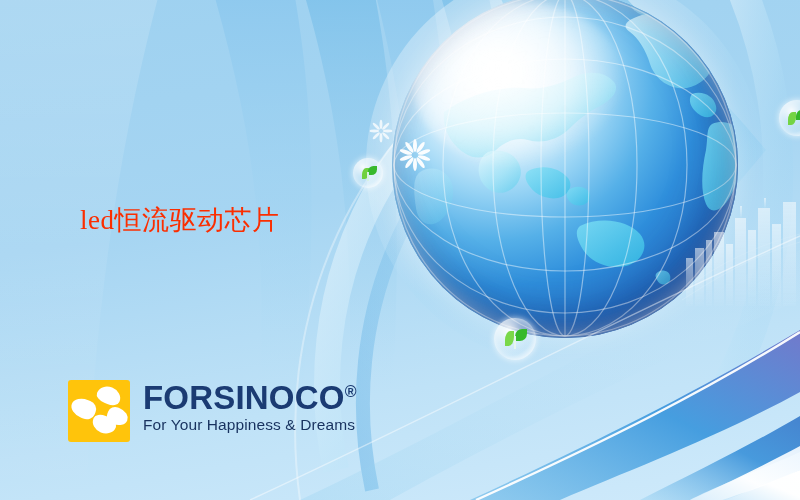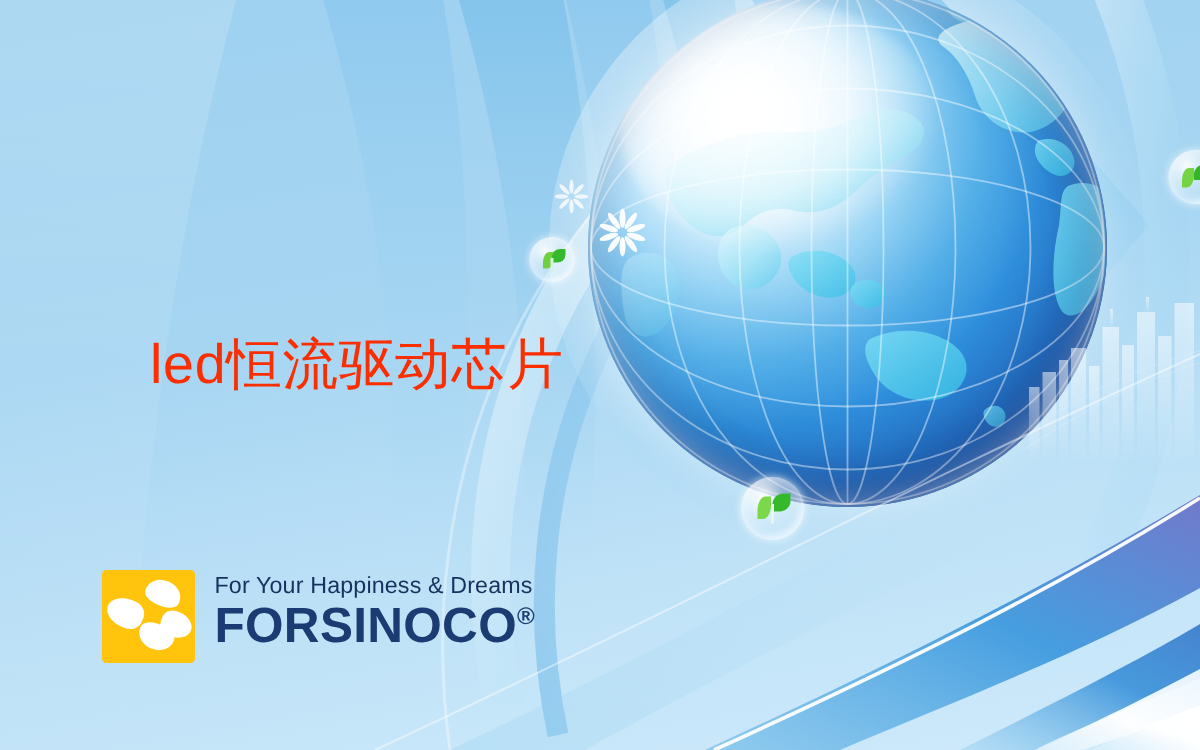--- a/index.html
+++ b/index.html
@@ -67,24 +67,24 @@
     position:absolute; left:50%; top:50%; width:4px; height:13px;
     background:#ffffff; border-radius:50%;
     transform-origin:50% 0%; margin-left:-2px; opacity:.95;
   }
 
   
   .band { position:absolute; pointer-events:none; }
 
   
   #headline {
-    position:absolute; left:100px; top:162px; width:330px;
+    position:absolute; left:80px; top:162px; width:330px;
     color:#fb2e00;
-    font-size:37px; line-height:1.45; font-weight:400; letter-spacing:.5px;
-    font-family:Liberation Sans, sans-serif;
+    font-size:27px; line-height:1.45; font-weight:400; letter-spacing:.5px;
+    font-family:Liberation Serif, serif;
     white-space:pre-line;
   }
   #headline-line1 { display:block; }
   #headline-line2 { display:block; margin-left:14px; }
 
   
   #logo { position:absolute; left:68px; top:380px; display:flex; align-items:flex-start; }
   #logo-mark {
     width:62px; height:62px; background:#ffc40b; border-radius:3px;
     position:relative; flex:0 0 auto;
@@ -353,20 +353,20 @@
 
   <div id="logo">
     <div id="logo-mark">
 
       <div class="petal" style="left:29px;top:7px;width:24px;height:17px;border-radius:60% 60% 52% 52%/70% 70% 44% 44%;transform:rotate(22deg);"></div>
       <div class="petal" style="left:41px;top:26px;width:17px;height:21px;border-radius:58% 58% 50% 50%/64% 64% 42% 42%;transform:rotate(112deg);"></div>
       <div class="petal" style="left:24px;top:36px;width:24px;height:17px;border-radius:60% 60% 52% 52%/70% 70% 44% 44%;transform:rotate(202deg);"></div>
       <div class="petal" style="left:6px;top:16px;width:19px;height:25px;border-radius:58% 58% 50% 50%/64% 64% 42% 42%;transform:rotate(292deg);"></div>
     </div>
     <div id="logo-text">
-      <div id="logo-tagline">For Your Happiness &amp; Dreams</div>
       <div id="logo-wordmark">
         <span>FORSINOCO</span><span class="reg">®</span>
       </div>
+      <div id="logo-tagline">For Your Happiness &amp; Dreams</div>
     </div>
   </div>
 
 </div>
 
 </body></html>

